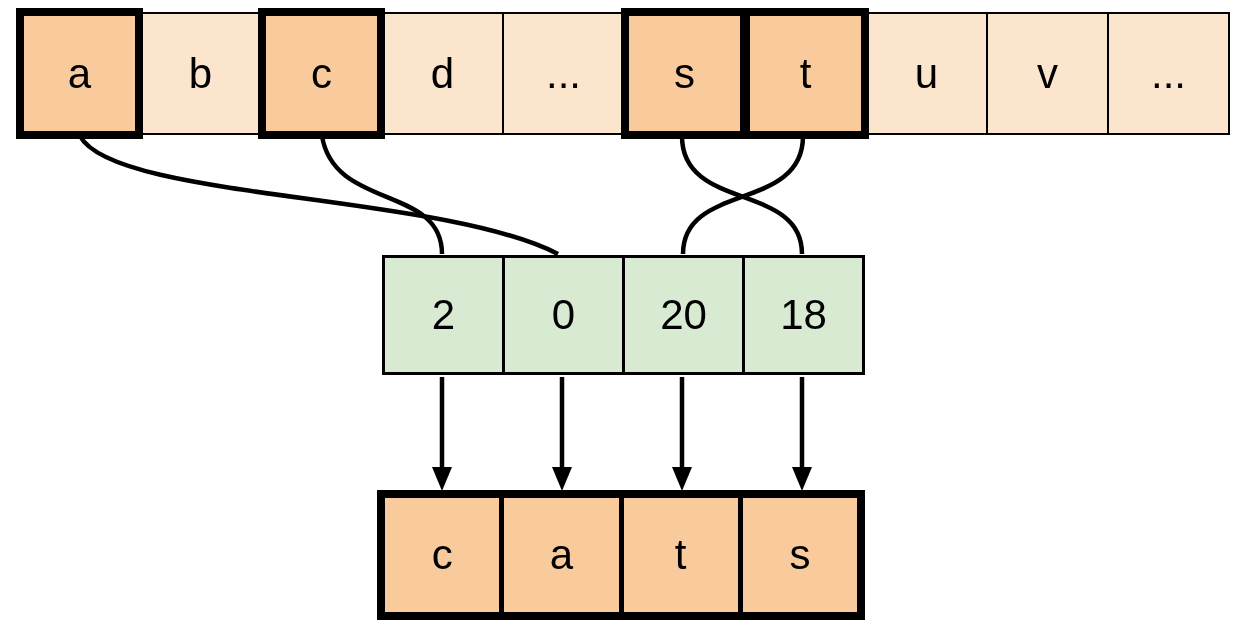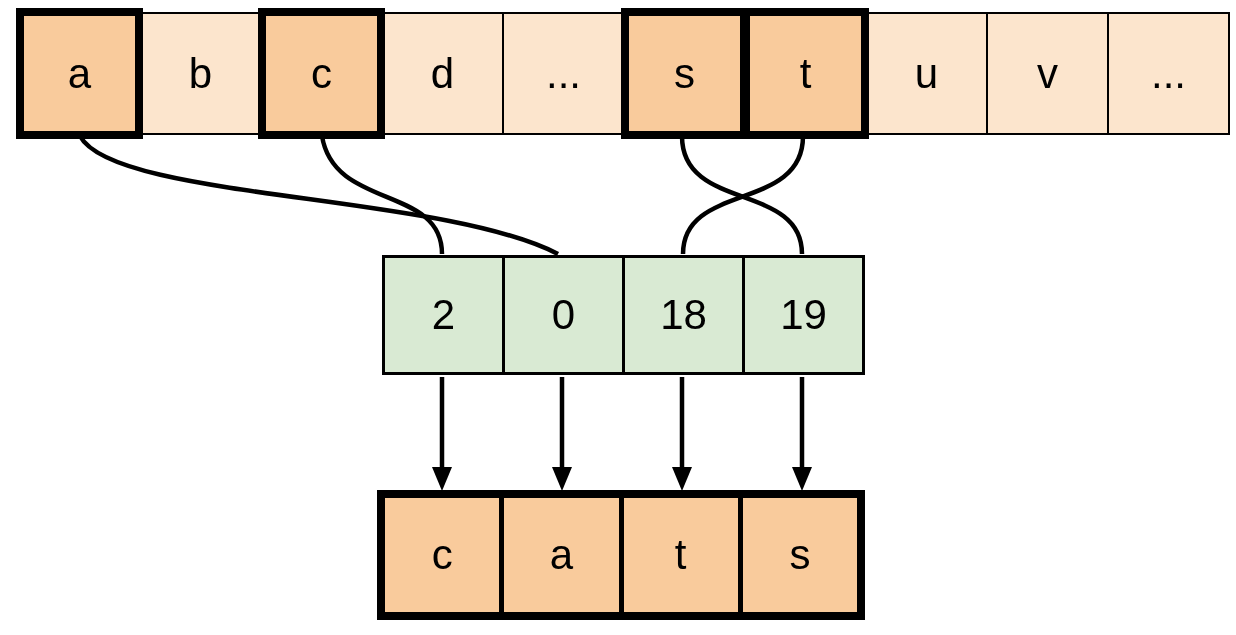--- a/index.html
+++ b/index.html
@@ -108,22 +108,22 @@
   <div class="cell letter" style="left:381px">d</div>
   <div class="cell letter" style="left:502px">...</div>
   <div class="cell letter hl" style="left:621px">s</div>
   <div class="cell letter hl" style="left:742px">t</div>
   <div class="cell letter" style="left:865px">u</div>
   <div class="cell letter" style="left:986px">v</div>
   <div class="cell letter" style="left:1107px">...</div>
 
   <div class="cell idx" style="left:382px">2</div>
   <div class="cell idx" style="left:502px">0</div>
-  <div class="cell idx" style="left:622px">18</div>
-  <div class="cell idx" style="left:742px">19</div>
+  <div class="cell idx" style="left:622px">20</div>
+  <div class="cell idx" style="left:742px">18</div>
 
   <div class="result-box">
     <div class="result-cell">c</div>
     <div class="result-cell">a</div>
     <div class="result-cell">t</div>
     <div class="result-cell">s</div>
   </div>
 
 </div>
 

